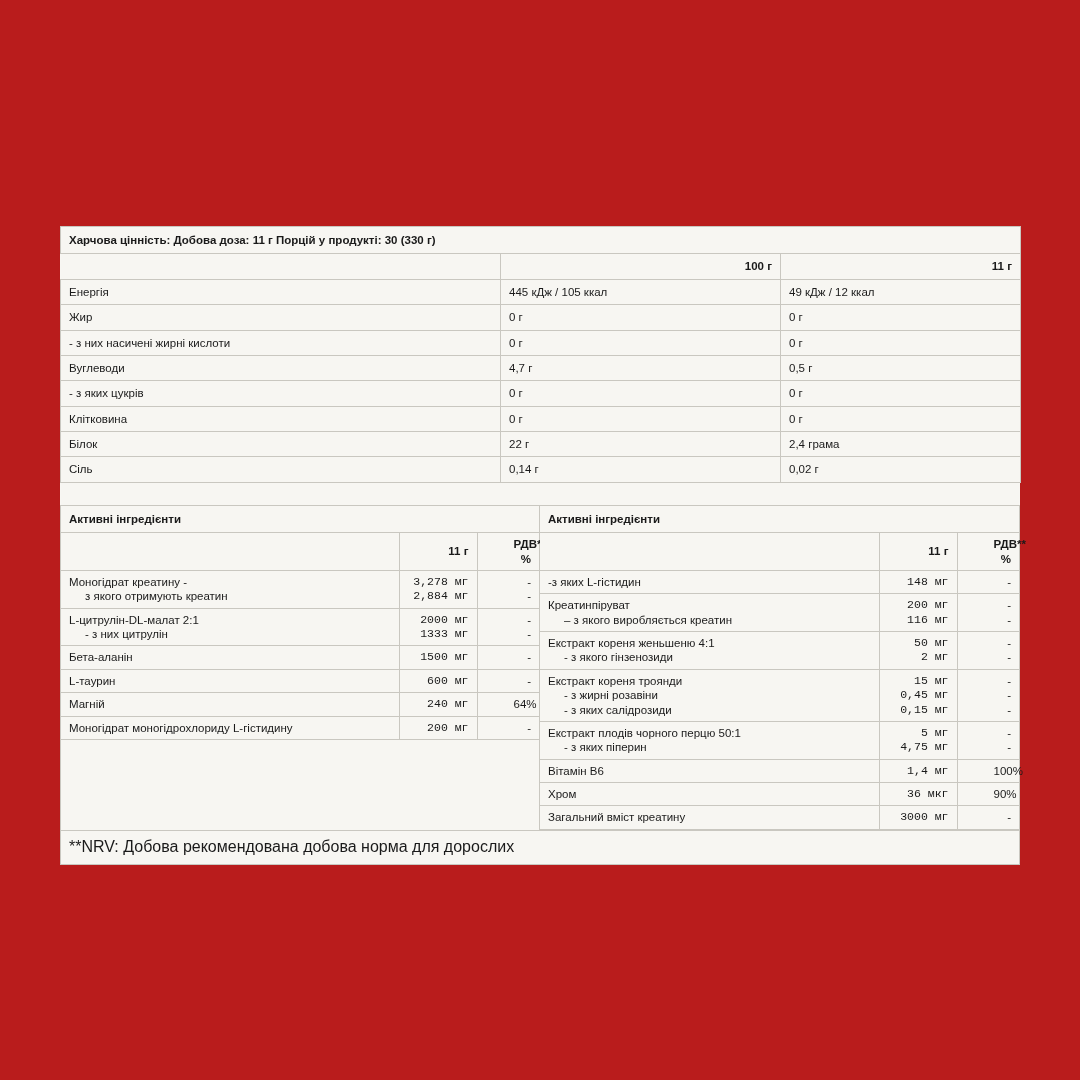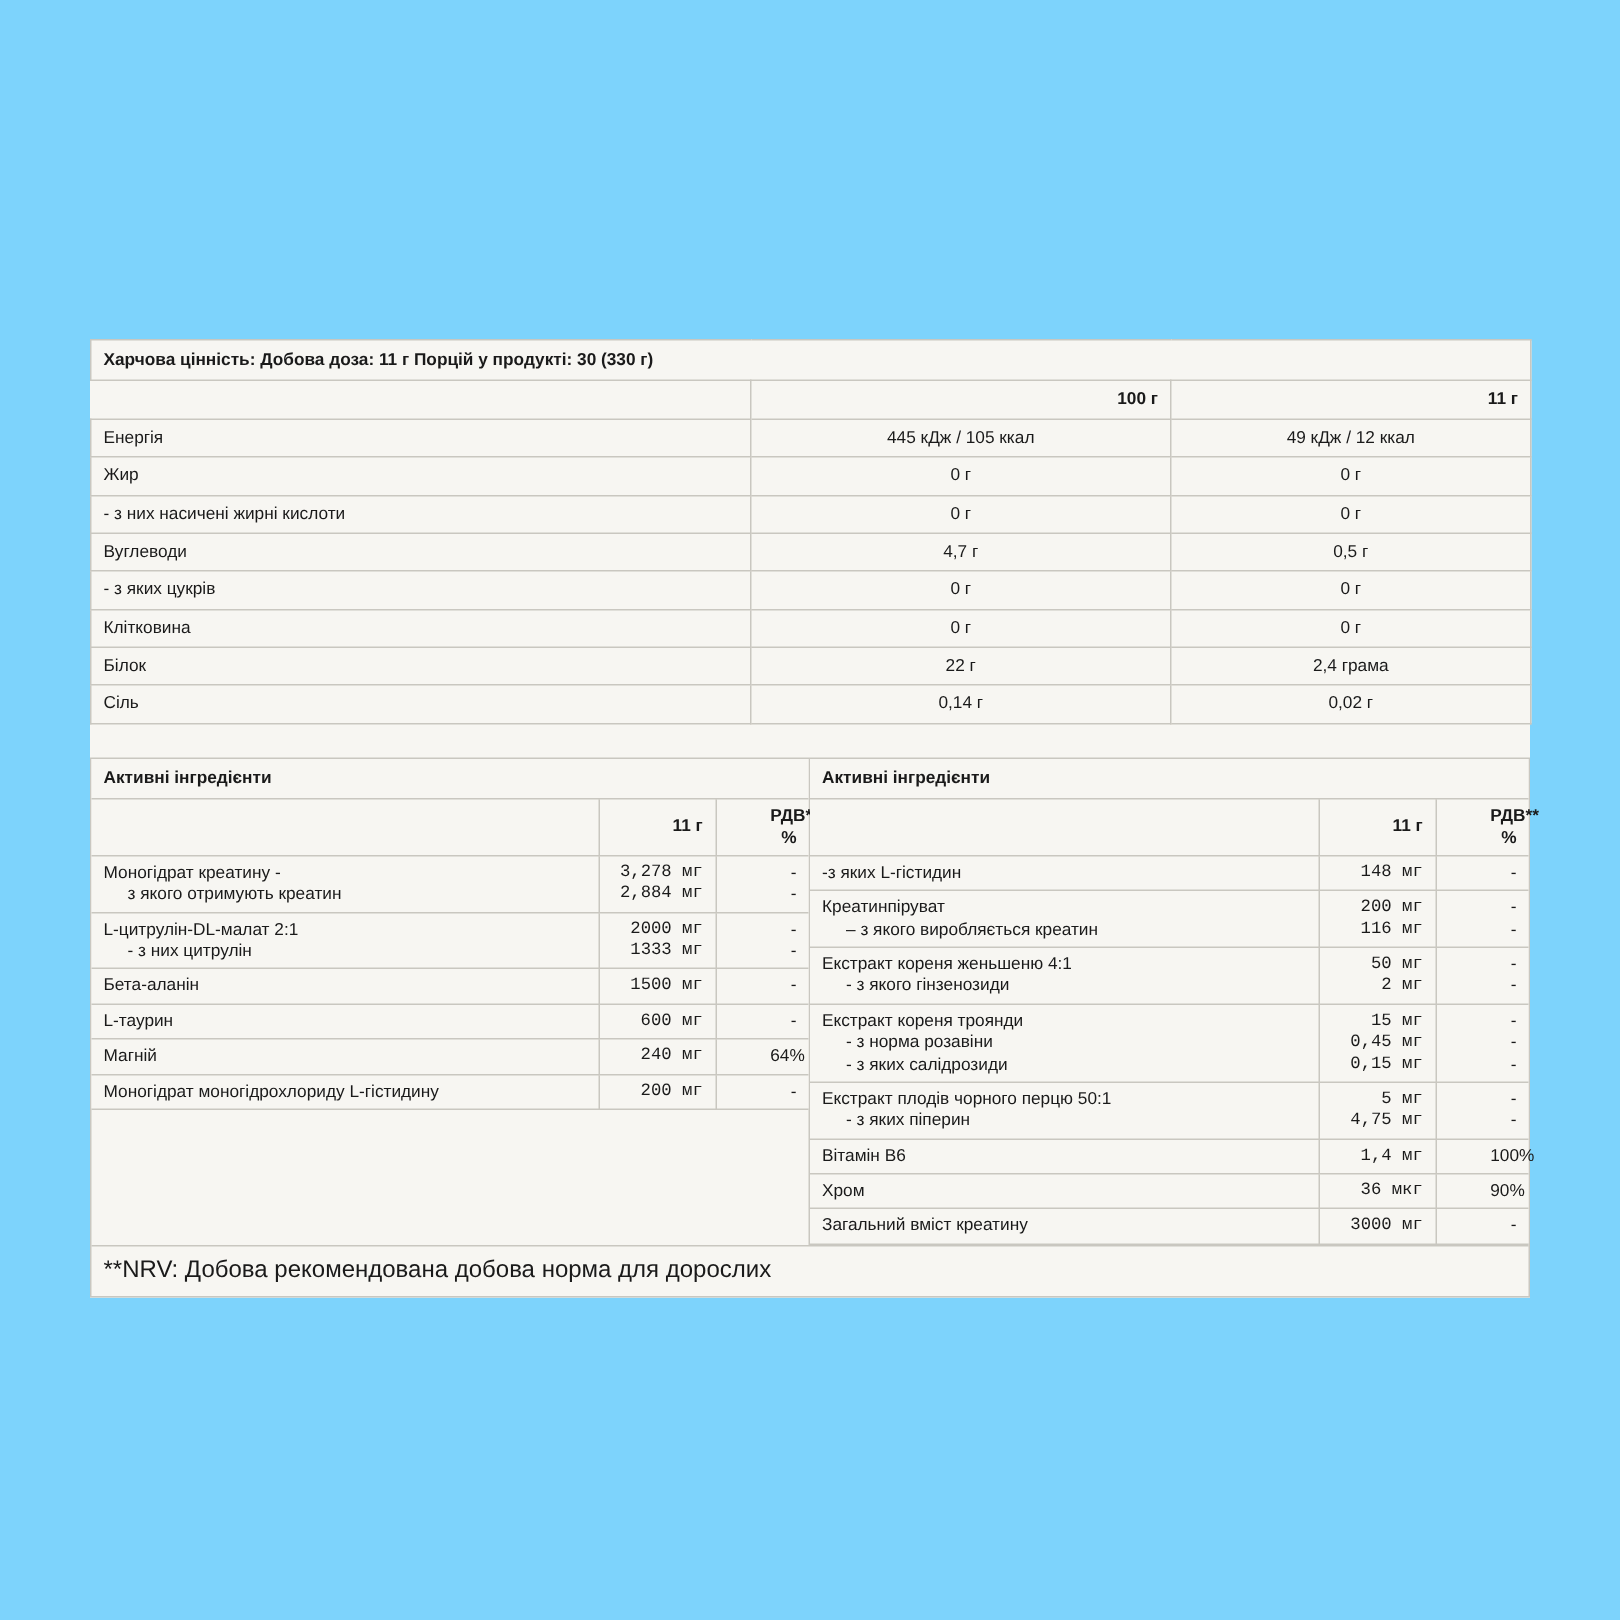--- a/index.html
+++ b/index.html
@@ -13,21 +13,21 @@
     font-family: "Liberation Sans", sans-serif;
     color: #1a1a1a;
     overflow: hidden;
   }
   .page {
     position: absolute;
     left: 0;
     top: 0;
     width: 1080px;
     height: 1080px;
-    background: #7dd3fc;
+    background: #b91c1c;
   }
   .panel {
     position: absolute;
     left: 60px;
     top: 226px;
     width: 960px;
     background: #f7f6f2;
   }
 
   table {
@@ -50,21 +50,21 @@
   .nutrition .hdr-title td {
     font-weight: bold;
     font-size: 11.5px;
     padding: 6px 8px;
   }
   .nutrition .col-head td {
     text-align: right;
     font-weight: bold;
   }
   .nutrition td.val {
-    text-align: center;
+    text-align: left;
     margin-left: 38px;
   }
   .nutrition td.name {
     text-align: left;
   }
   .nutrition td.blank {
     border-left: none;
     border-top: none;
     border-bottom: none;
   }
@@ -330,21 +330,21 @@
                 </td>
                 <td class="nrv">
                   <span>-</span><br>
                   <span>-</span>
                 </td>
               </tr>
 
               <tr>
                 <td class="ing">
                   <span>Екстракт кореня троянди</span>
-                  <span class="sub">- з норма розавіни</span>
+                  <span class="sub">- з жирні розавіни</span>
                   <span class="sub">- з яких салідрозиди</span>
                 </td>
                 <td class="amt">
                   <span>15 мг</span><br>
                   <span>0,45 мг</span><br>
                   <span>0,15 мг</span>
                 </td>
                 <td class="nrv">
                   <span>-</span><br>
                   <span>-</span><br>

